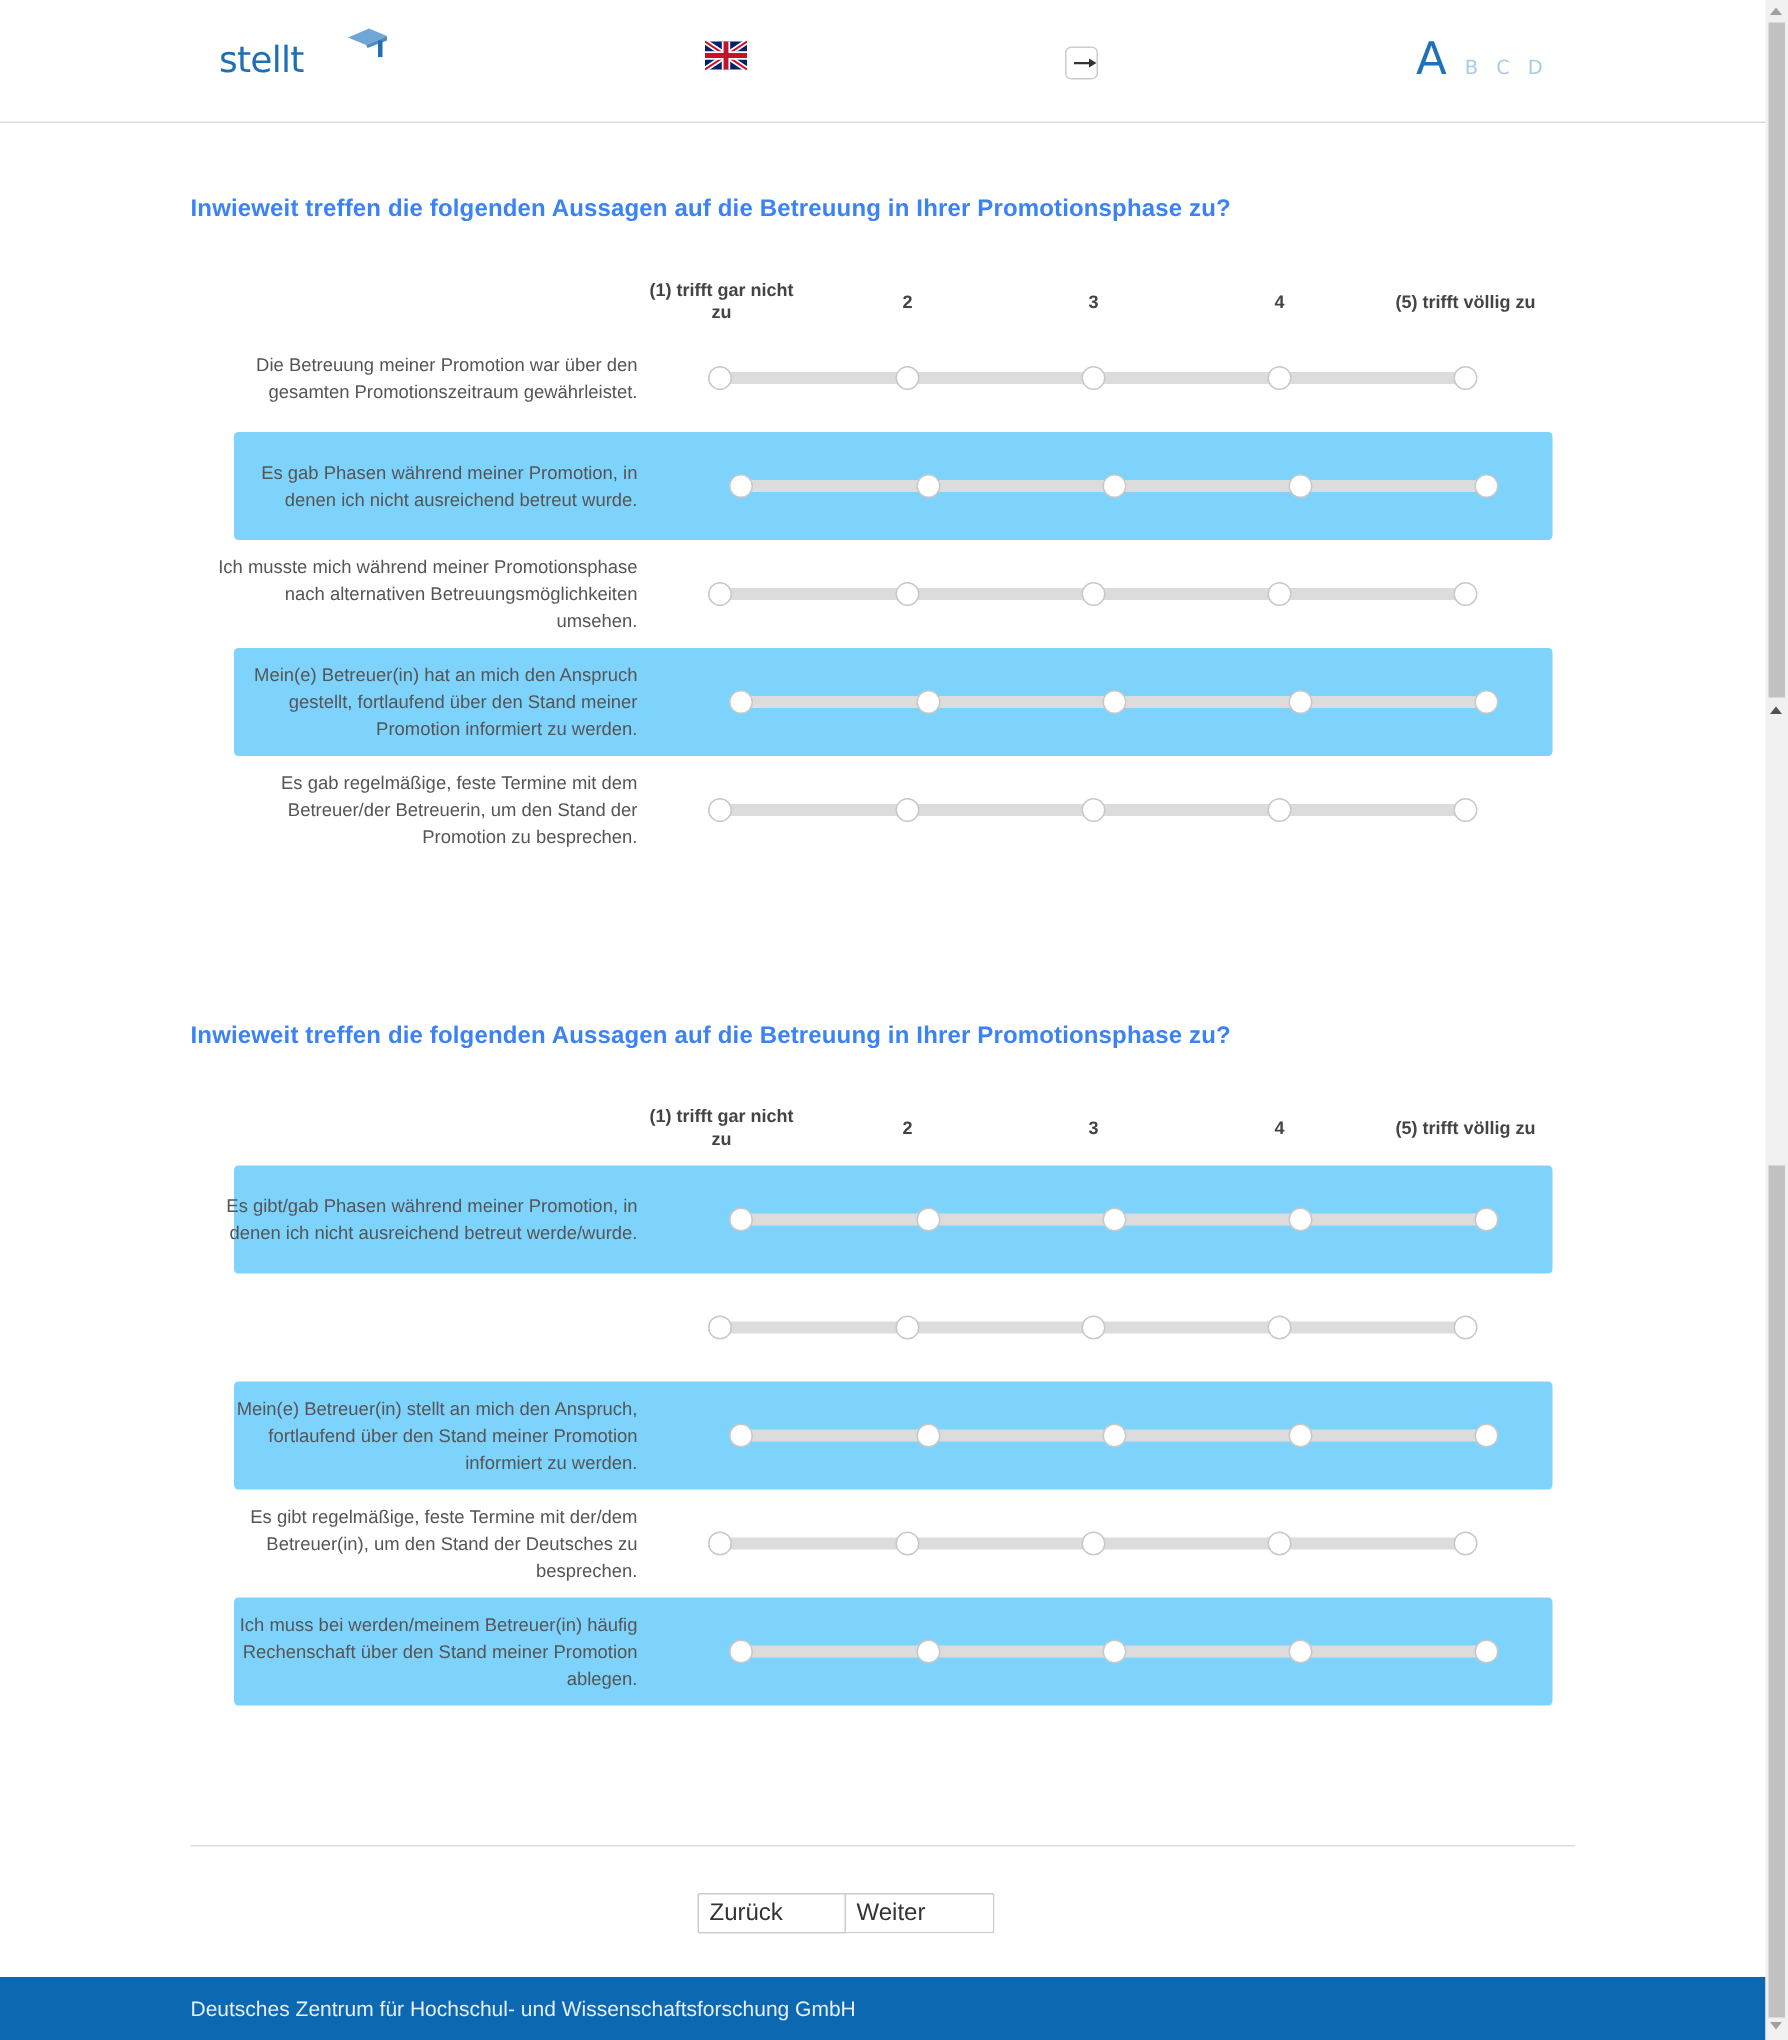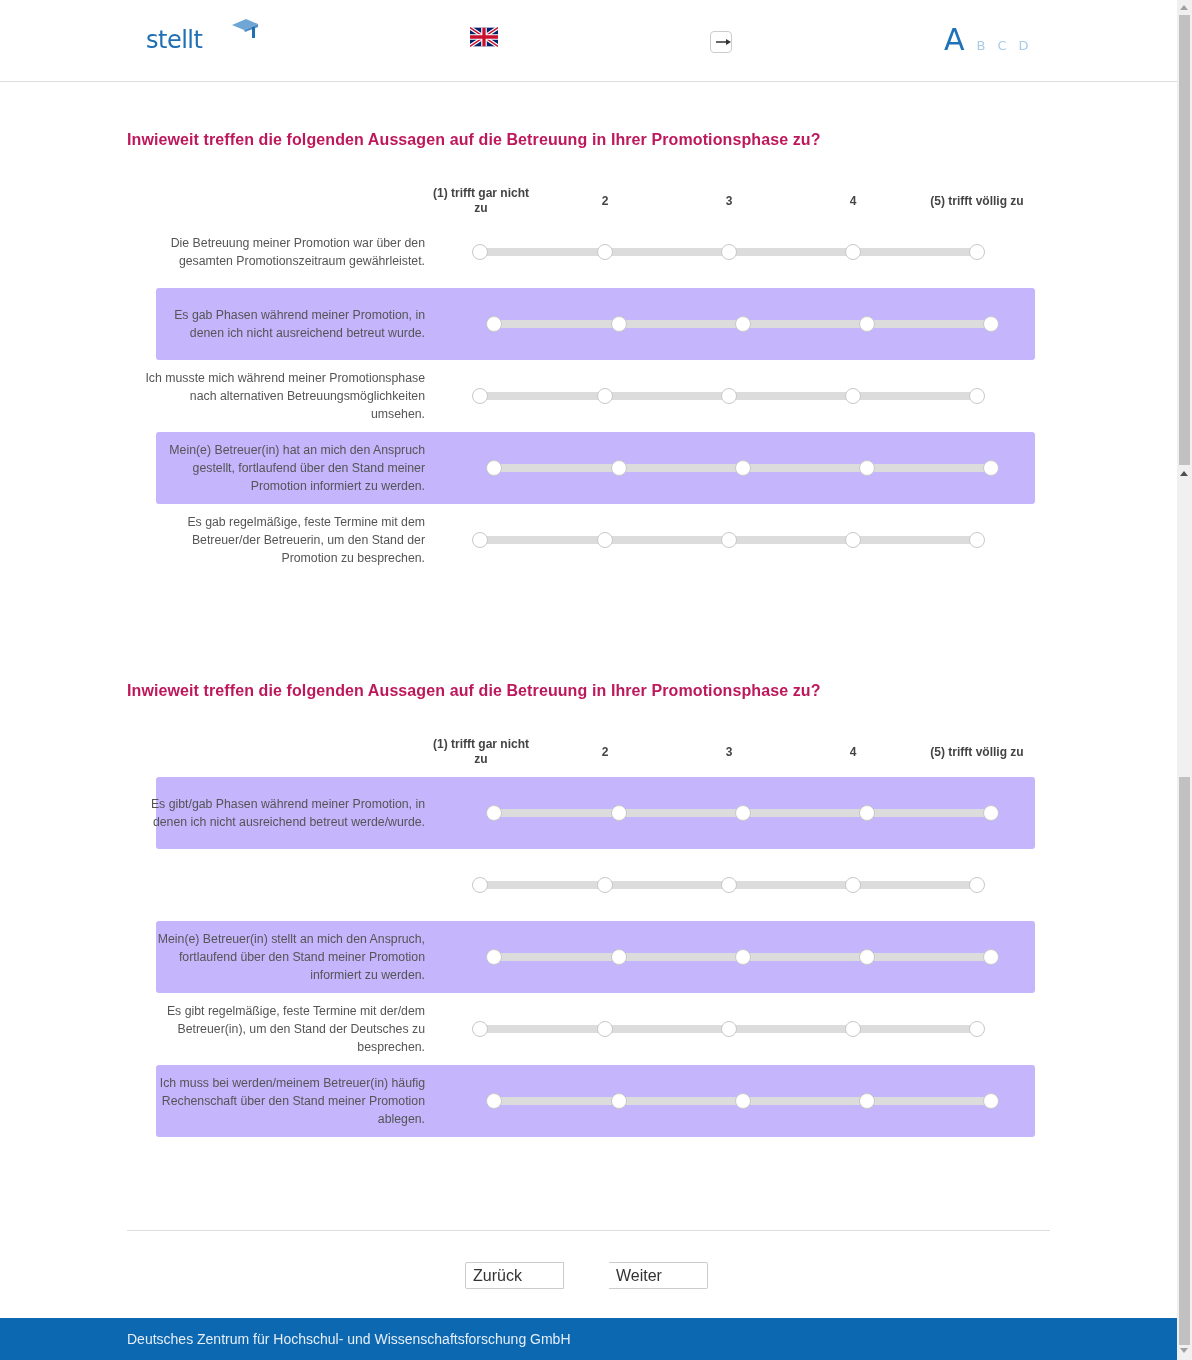--- a/index.html
+++ b/index.html
@@ -14,33 +14,33 @@
   .logo-text { position: absolute; left: 0; top: 8px; font-family: "DejaVu Sans", sans-serif; font-size: 24px; color: #1f6fb5; letter-spacing: -0.5px; }
   .logo-cap { position: absolute; left: 84px; top: 0px; width: 30px; height: 22px; }
   .flag { position: absolute; left: 470px; top: 27px; width: 28px; height: 20px; }
   .exit-btn { position: absolute; left: 710px; top: 31px; width: 22px; height: 22px; border: 1px solid #ccc; border-radius: 4px; background: #fff; cursor: pointer; }
   .exit-btn svg { position: absolute; left: 4px; top: 5px; }
   .font-size { position: absolute; left: 944px; top: 22px; display: flex; align-items: baseline; gap: 10px; }
   .fs-a { font-size: 30px; color: #1f72b8; font-family: "DejaVu Sans", sans-serif; cursor: pointer; }
   .fs-s { font-size: 13px; color: #a8cbe8; cursor: pointer; margin-left: 2px; }
 
   
-  .question-title { position: absolute; left: 127px; font-size: 16px; font-weight: bold; color: #be185d; font-family: "Liberation Sans", sans-serif; letter-spacing: 0.1px; }
+  .question-title { position: absolute; left: 127px; font-size: 16px; font-weight: bold; color: #3b82f6; font-family: "Liberation Sans", sans-serif; letter-spacing: 0.1px; }
   .matrix { position: absolute; left: 142px; width: 893px; }
   .col-headers { position: relative; height: 40px; }
   .col-h { position: absolute; top: 0; font-size: 12px; font-weight: bold; color: #444; text-align: center; line-height: 15px; font-family: "Liberation Sans", sans-serif; }
   .row { position: relative; height: 72px; }
-  .row.alt { background: #c4b5fd; border-radius: 3px; margin-left: 14px; }
+  .row.alt { background: #7dd3fc; border-radius: 3px; margin-left: 14px; }
   .row-label { position: absolute; right: 610px; top: 50%; transform: translateY(-50%); width: 280px; text-align: right; font-size: 12.3px; line-height: 18px; color: #555; font-family: "Liberation Sans", sans-serif; }
   .track { position: absolute; left: 338px; top: 32px; width: 497px; height: 8px; background: #dcdcdc; }
   .radio { position: absolute; top: 28px; width: 16px; height: 16px; border-radius: 50%; border: 1px solid #c8c8c8; background: #fff; cursor: pointer; }
 
   
   .divider { position: absolute; left: 127px; top: 1230px; width: 923px; height: 1px; background: #ddd; }
-  .nav-buttons { position: absolute; left: 465px; top: 1262px; display: flex; gap: 45px; }
+  .nav-buttons { position: absolute; left: 465px; top: 1262px; display: flex; }
   .nav-btn { width: 99px; height: 27px; border: 1px solid #ccc; background: #fff; font-family: "Liberation Sans", sans-serif; font-size: 16px; color: #333; text-align: left; padding-left: 7px; cursor: pointer; }
   .nav-btn.first { border-radius: 2px 0 0 2px; }
   .nav-btn.second { border-left: none; border-radius: 0 2px 2px 0; }
   .footer { position: absolute; left: 0; top: 1318px; width: 1177px; height: 42px; background: #0b68b1; }
   .footer-text { position: absolute; left: 127px; top: 13px; font-size: 14px; color: #e6eef7; font-family: "Liberation Sans", sans-serif; }
 
   
   .scrollbar { position: absolute; left: 1177px; top: 0; width: 15px; height: 1360px; background: #f0f0f0; }
   .sb-arrow { position: absolute; left: 3px; width: 0; height: 0; border-left: 4px solid transparent; border-right: 4px solid transparent; }
   .sb-thumb { position: absolute; left: 2px; width: 11px; background: #c1c1c1; }

